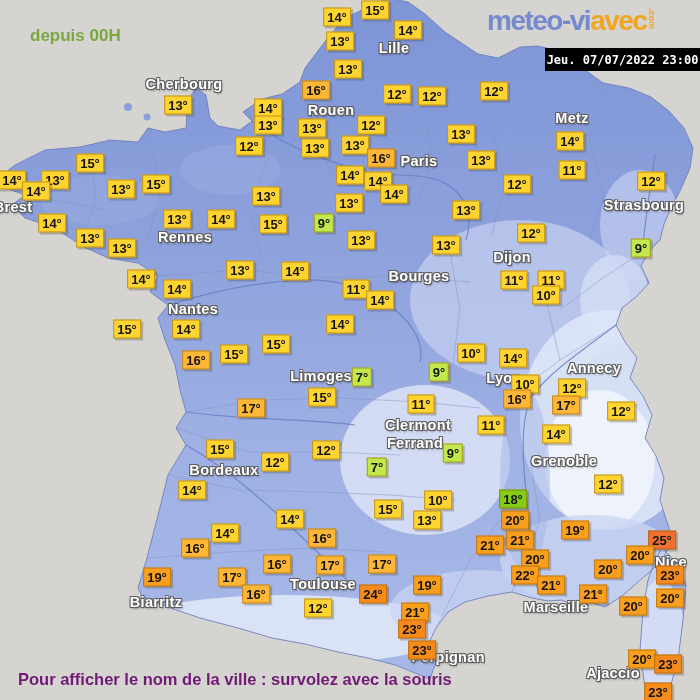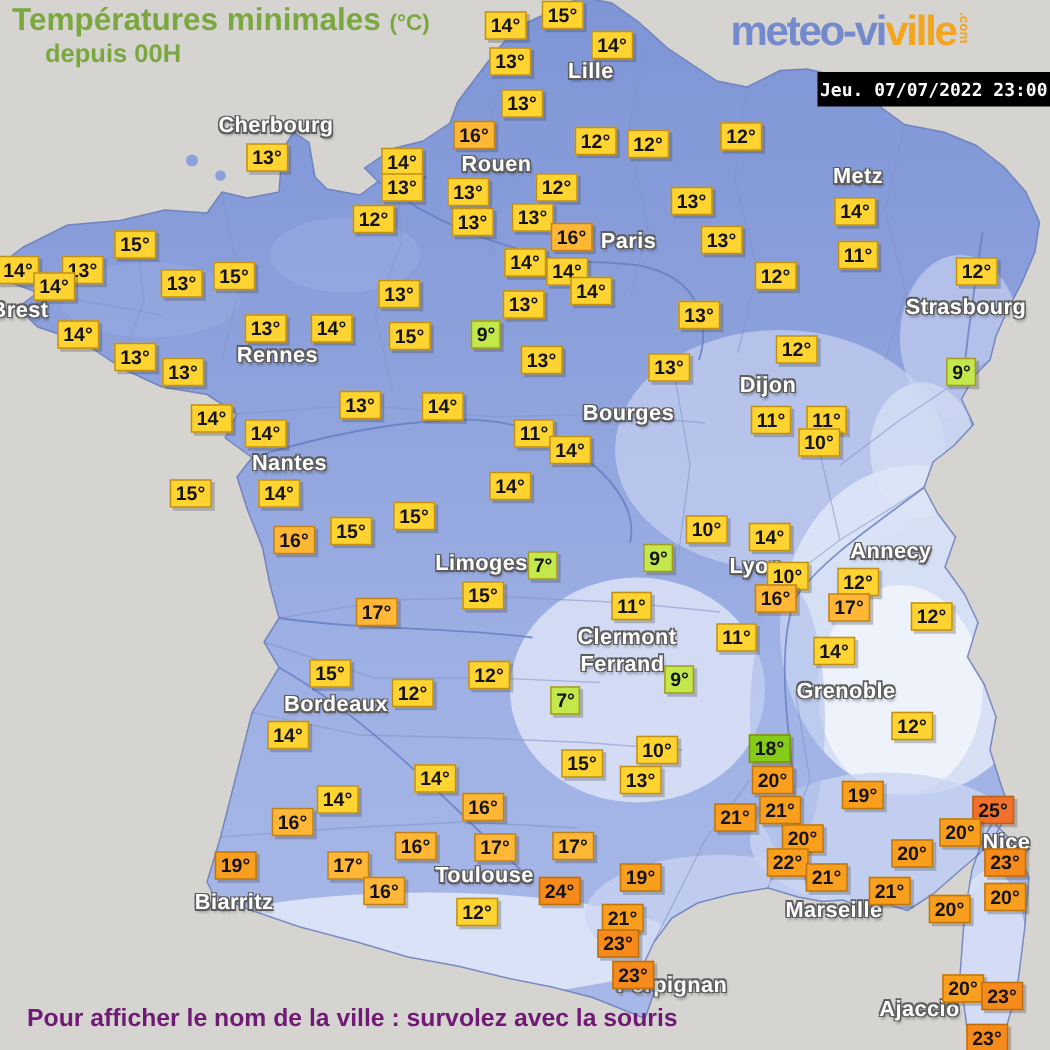--- a/index.html
+++ b/index.html
@@ -249,28 +249,24 @@
       <div class="temp" style="left: 633px; top: 606px; background: rgb(249, 158, 29);">20°</div>
       <div class="temp" style="left: 427px; top: 585px; background: rgb(249, 158, 29);">19°</div>
       <div class="temp" style="left: 415px; top: 612px; background: rgb(249, 158, 29);">21°</div>
       <div class="temp" style="left: 412px; top: 629px; background: rgb(246, 138, 27);">23°</div>
       <div class="temp" style="left: 422px; top: 650px; background: rgb(246, 138, 27);">23°</div>
       <div class="temp" style="left: 642px; top: 659px; background: rgb(249, 158, 29);">20°</div>
       <div class="temp" style="left: 668px; top: 664px; background: rgb(246, 138, 27);">23°</div>
       <div class="temp" style="left: 658px; top: 692px; background: rgb(246, 138, 27);">23°</div>
     </div>
 
-  <div class="title">
-    <span>Températures minimales</span>
-    <span class="unit">(°C)</span>
-  </div>
   <div class="subtitle">depuis 00H</div>
 
   <div class="logo">
     <span class="lblue">meteo-vi</span>
-      <span class="lorange">ville</span>
+      <span class="lorange">avec</span>
     <span class="dotcom">.com</span>
   </div>
 
   <div class="datebar">Jeu. 07/07/2022 23:00</div>
 
   <div class="footer">Pour afficher le nom de la ville : survolez avec la souris</div>
 </div>
 
 </body></html>

